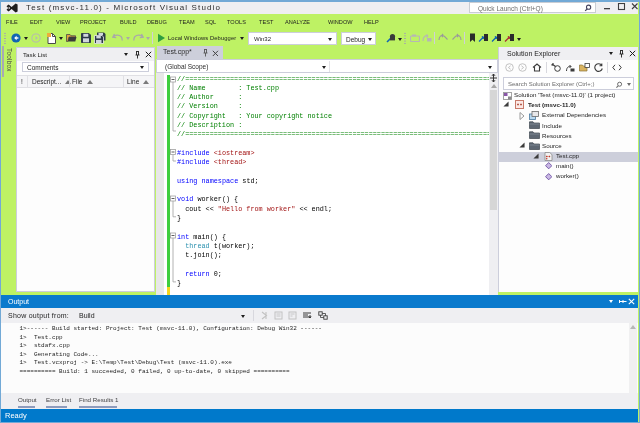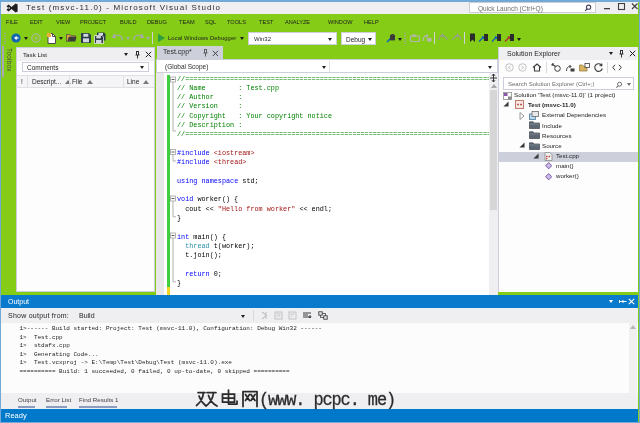--- a/index.html
+++ b/index.html
@@ -1,17 +1,17 @@
 <!DOCTYPE html>
 <html><head><meta charset="utf-8">
 <style>
 html,body{margin:0;padding:0;}
 body{width:640px;height:423px;overflow:hidden;font-family:"Liberation Sans",sans-serif;background:#efeff2;}
 .abs{position:absolute;}
-#w{position:relative;width:640px;height:423px;background:#84cc16;overflow:hidden;}
+#w{position:relative;width:640px;height:423px;background:#bef264;overflow:hidden;}
 .t7{font-size:6.5px;color:#1e1e1e;}
 .t75{font-size:7px;color:#1e1e1e;}
 .mono{font-family:"Liberation Mono",monospace;}
 .cd{width:0;height:0;border-left:2.5px solid transparent;border-right:2.5px solid transparent;border-top:3.5px solid #1e1e1e;}
 .combo{background:#fff;border:1px solid #cccedb;box-sizing:border-box;}
 .grip{background-image:radial-gradient(circle at 1px 1px,#bfc2cb 0.6px,transparent 0.7px);background-size:4px 3px;}
 .gripv{background-image:radial-gradient(circle at 1px 1px,#a5a5ad 0.6px,transparent 0.7px);background-size:3px 2.6px;}
 .cgr{color:#008000;}
 .cbl{color:#0000ff;}
 .cst{color:#a31515;}
@@ -462,28 +462,13 @@
     <div class="abs" style="left:45px;top:13px;width:21px;height:1.5px;background:#8e9bbc;"></div>
     <span class="abs" style="left:78px;top:3px;font-size:6.2px;color:#3e3e40;">Find Results 1</span>
     <div class="abs" style="left:78px;top:13px;width:38px;height:1.5px;background:#8e9bbc;"></div>
   </div>
 </div>
 
 <div class="abs" style="left:0;top:409px;width:638px;height:14px;background:#0079cb;">
   <span class="abs" style="left:5px;top:2px;font-size:7.5px;color:#fff;">Ready</span>
 </div>
 
-<div class="abs" style="left:195px;top:388px;width:260px;height:24px;z-index:50;">
-  <svg width="260" height="24" viewBox="0 0 260 24">
-    <g stroke="#2b2b2b" stroke-width="1.75" fill="none" stroke-linecap="round">
-
-      <path d="M3 4.5 H10 M8.5 4.5 C8 9.5 5.5 14.5 1.5 17.5 M4 8 C5.5 12 8 15.5 10.5 17.5"></path>
-      <path d="M12 4.5 H21 M18.5 4.5 C18 10 15 15 11 18 M13.5 7.5 C15 12.5 18 16 22 18"></path>
-
-      <path d="M27.5 6 H39.5 V14 H27.5 Z M27.5 10 H39.5 M33.5 2 V16 M33.5 16 H42 M42 16 V13"></path>
-
-      <path d="M48 3.5 H62 M48 3.5 V18.5 M62 3.5 V18.5"></path>
-      <path d="M50.5 6.5 L54.5 12.5 M54.5 6.5 L50.5 12.5 M56 6.5 L60 12.5 M60 6.5 L56 12.5"></path>
-    </g>
-    <text x="64" y="17" font-family="Liberation Mono, monospace" font-size="17" letter-spacing="-1.13" fill="#2b2b2b" stroke="#2b2b2b" stroke-width="0.25" transform="scale(1,1.08)" transform-origin="64 17">(www. pcpc. me)</text>
-  </svg>
-</div>
 </div>
 
 </body></html>

